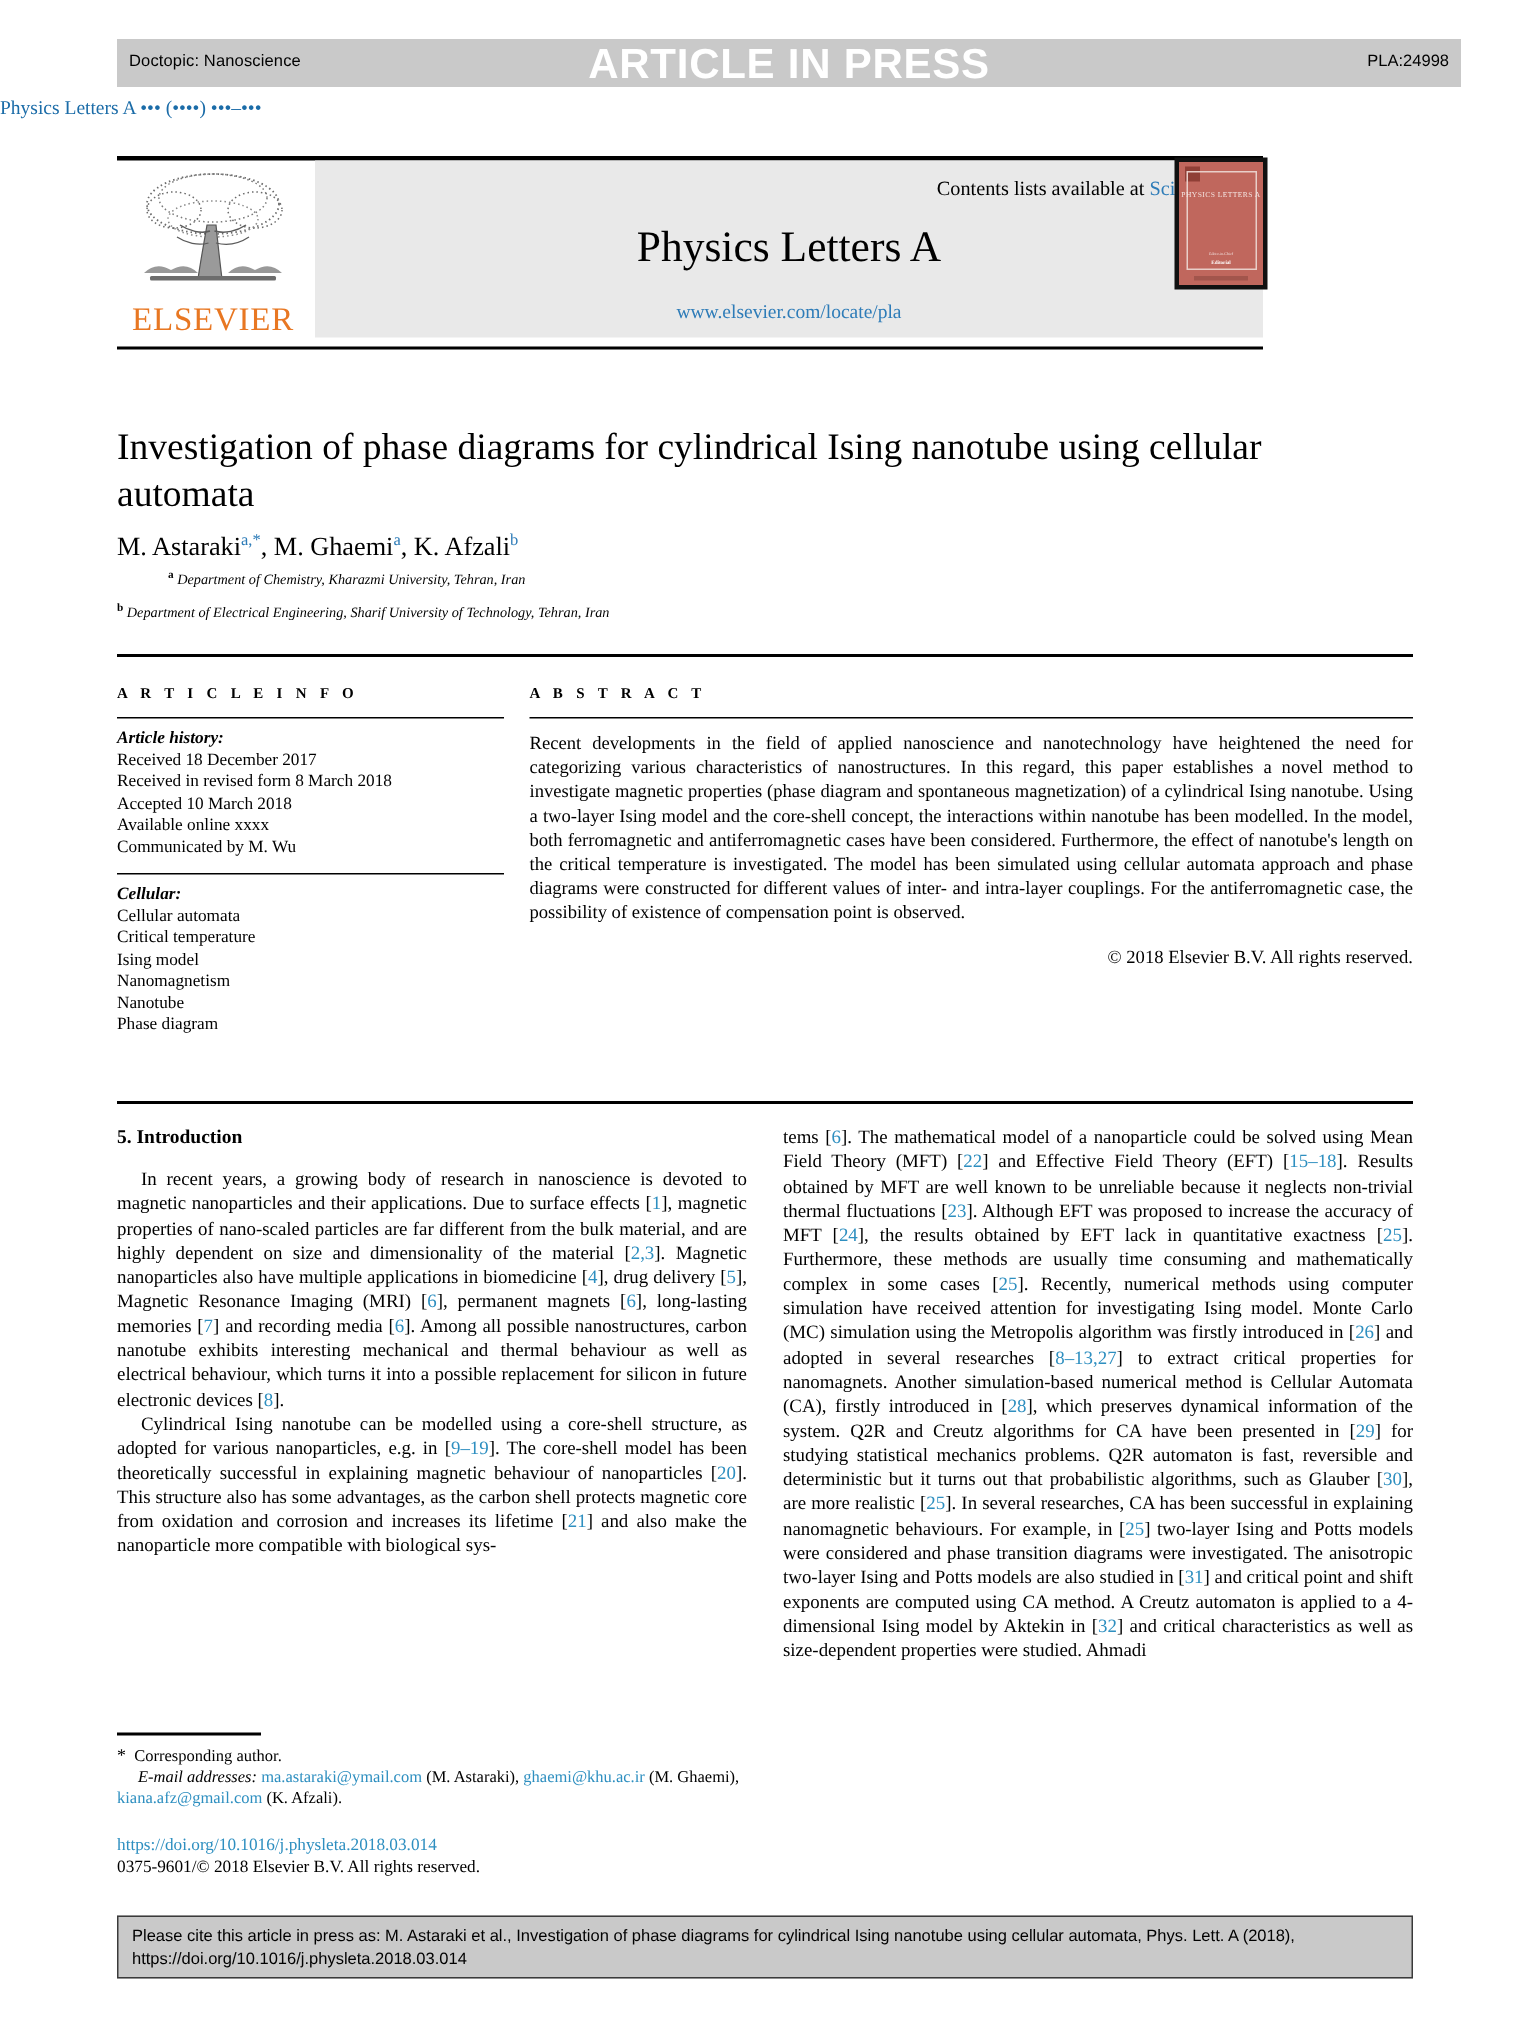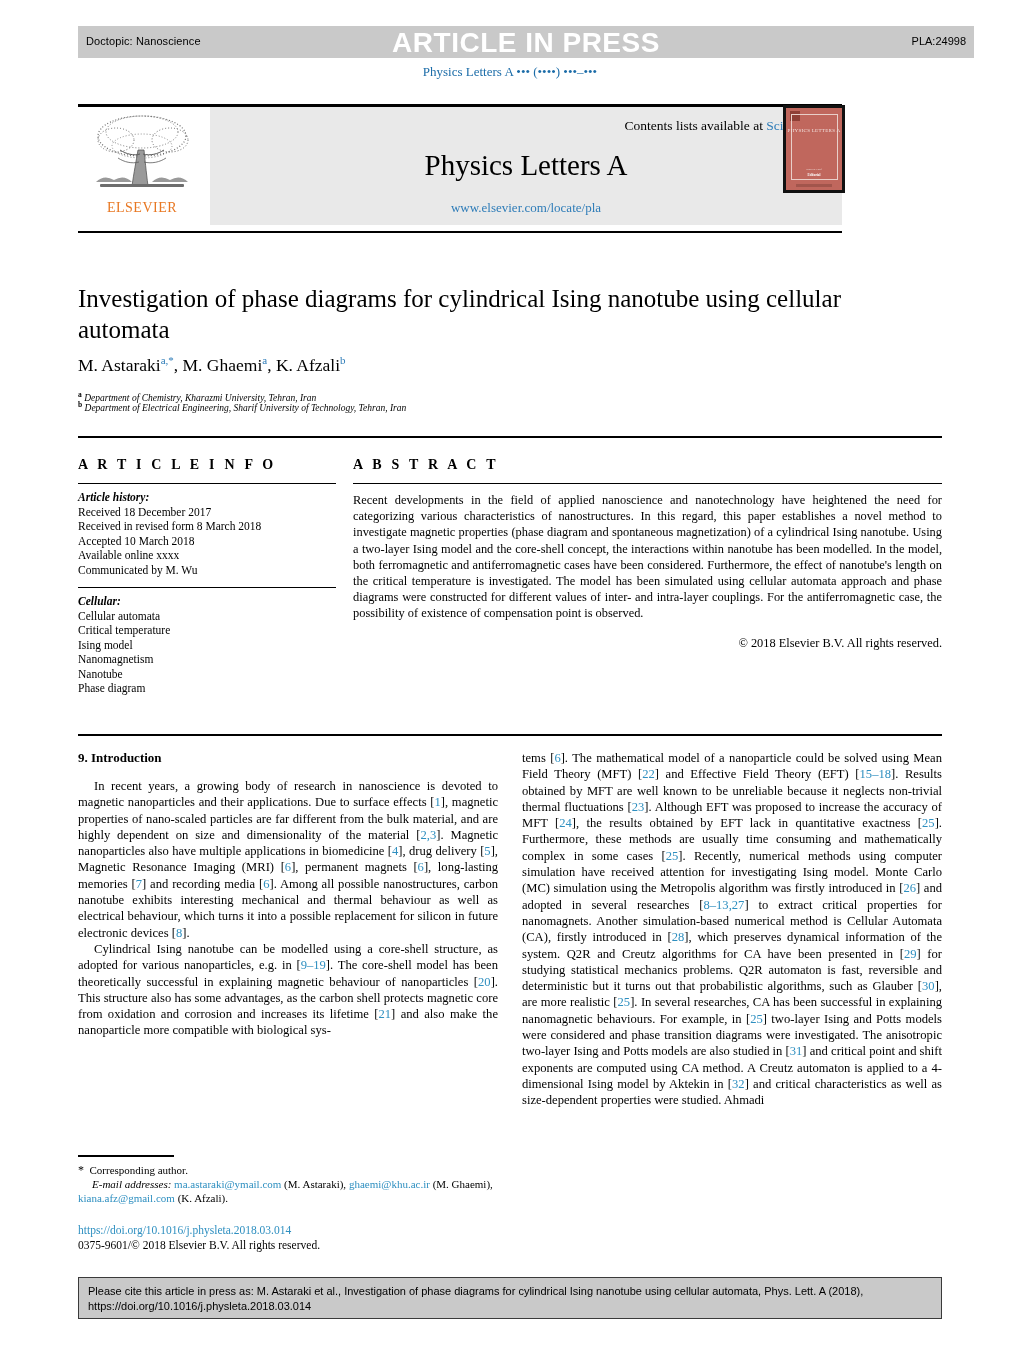--- a/index.html
+++ b/index.html
@@ -59,21 +59,21 @@
     font-family: "Liberation Sans", sans-serif;
     font-size: 11px;
     color: #000;
   }
 
   
   .runhead {
     position: absolute;
     left: 0; right: 0;
     top: 64px;
-    text-align: center;
+    text-align: left;
     font-family: "Liberation Serif", serif;
     font-size: 13px;
     color: #1b6ca8;
   }
 
   
   .masthead-rule {
     position: absolute;
     left: 78px;
     top: 104px;
@@ -103,21 +103,21 @@
     height: 88px;
     overflow: hidden;
   }
   .elsevier-word {
     position: absolute;
     left: 2px;
     top: 93px;
     width: 124px;
     text-align: center;
     font-family: "Liberation Serif", serif;
-    font-size: 14px;
+    font-size: 22px;
     letter-spacing: 0.5px;
     color: #e87722;
   }
   .journal-box {
     position: absolute;
     left: 132px;
     top: 0;
     width: 632px;
     height: 118px;
     background: #e9e9e9;
@@ -245,21 +245,21 @@
   .authors sup { color: #2e7cb8; font-size: 11px; }
   .affil {
     position: absolute;
     left: 78px;
     width: 790px;
     font-family: "Liberation Serif", serif;
     font-style: italic;
     font-size: 9.5px;
     color: #000;
   }
-  .affil-a { top: 390px; }
+  .affil-a { top: 378px; margin-left: 34px; }
   .affil-b { top: 400px; }
   .affil sup { font-style: normal; font-weight: bold; font-size: 7.5px; }
 
   .title-rule {
     position: absolute;
     left: 78px;
     top: 436px;
     width: 864px;
     height: 2px;
     background: #000;
@@ -273,21 +273,21 @@
     width: 258px;
   }
   .abscol {
     position: absolute;
     left: 353px;
     top: 457px;
     width: 589px;
   }
   .sec-head {
     font-family: "Liberation Serif", serif;
-    font-size: 14px;
+    font-size: 10px;
     font-weight: bold;
     letter-spacing: 3.2px;
     color: #000;
   }
   .hrule {
     margin-top: 10px;
     height: 1px;
     background: #000;
   }
   .info-block {
@@ -510,21 +510,21 @@
   <div class="abscol">
     <div class="sec-head">A B S T R A C T</div>
     <div class="hrule"></div>
     <div class="abs-body">Recent developments in the field of applied nanoscience and nanotechnology have heightened the need for categorizing various characteristics of nanostructures. In this regard, this paper establishes a novel method to investigate magnetic properties (phase diagram and spontaneous magnetization) of a cylindrical Ising nanotube. Using a two-layer Ising model and the core-shell concept, the interactions within nanotube has been modelled. In the model, both ferromagnetic and antiferromagnetic cases have been considered. Furthermore, the effect of nanotube's length on the critical temperature is investigated. The model has been simulated using cellular automata approach and phase diagrams were constructed for different values of inter- and intra-layer couplings. For the antiferromagnetic case, the possibility of existence of compensation point is observed.</div>
     <div class="abs-copy">© 2018 Elsevier B.V. All rights reserved.</div>
   </div>
 
   <div class="info-rule-bottom"></div>
 
   <div class="col-left">
-    <div class="h-sec">9. Introduction</div>
+    <div class="h-sec">5. Introduction</div>
     <p class="body">In recent years, a growing body of research in nanoscience is devoted to magnetic nanoparticles and their applications. Due to surface effects [<span class="cit">1</span>], magnetic properties of nano-scaled particles are far different from the bulk material, and are highly dependent on size and dimensionality of the material [<span class="cit">2,3</span>]. Magnetic nanoparticles also have multiple applications in biomedicine [<span class="cit">4</span>], drug delivery [<span class="cit">5</span>], Magnetic Resonance Imaging (MRI) [<span class="cit">6</span>], permanent magnets [<span class="cit">6</span>], long-lasting memories [<span class="cit">7</span>] and recording media [<span class="cit">6</span>]. Among all possible nanostructures, carbon nanotube exhibits interesting mechanical and thermal behaviour as well as electrical behaviour, which turns it into a possible replacement for silicon in future electronic devices [<span class="cit">8</span>].</p>
     <p class="body">Cylindrical Ising nanotube can be modelled using a core-shell structure, as adopted for various nanoparticles, e.g. in [<span class="cit">9–19</span>]. The core-shell model has been theoretically successful in explaining magnetic behaviour of nanoparticles [<span class="cit">20</span>]. This structure also has some advantages, as the carbon shell protects magnetic core from oxidation and corrosion and increases its lifetime [<span class="cit">21</span>] and also make the nanoparticle more compatible with biological sys-</p>
   </div>
 
   <div class="col-right">
     <p class="body noindent">tems [<span class="cit">6</span>]. The mathematical model of a nanoparticle could be solved using Mean Field Theory (MFT) [<span class="cit">22</span>] and Effective Field Theory (EFT) [<span class="cit">15–18</span>]. Results obtained by MFT are well known to be unreliable because it neglects non-trivial thermal fluctuations [<span class="cit">23</span>]. Although EFT was proposed to increase the accuracy of MFT [<span class="cit">24</span>], the results obtained by EFT lack in quantitative exactness [<span class="cit">25</span>]. Furthermore, these methods are usually time consuming and mathematically complex in some cases [<span class="cit">25</span>]. Recently, numerical methods using computer simulation have received attention for investigating Ising model. Monte Carlo (MC) simulation using the Metropolis algorithm was firstly introduced in [<span class="cit">26</span>] and adopted in several researches [<span class="cit">8–13,27</span>] to extract critical properties for nanomagnets. Another simulation-based numerical method is Cellular Automata (CA), firstly introduced in [<span class="cit">28</span>], which preserves dynamical information of the system. Q2R and Creutz algorithms for CA have been presented in [<span class="cit">29</span>] for studying statistical mechanics problems. Q2R automaton is fast, reversible and deterministic but it turns out that probabilistic algorithms, such as Glauber [<span class="cit">30</span>], are more realistic [<span class="cit">25</span>]. In several researches, CA has been successful in explaining nanomagnetic behaviours. For example, in [<span class="cit">25</span>] two-layer Ising and Potts models were considered and phase transition diagrams were investigated. The anisotropic two-layer Ising and Potts models are also studied in [<span class="cit">31</span>] and critical point and shift exponents are computed using CA method. A Creutz automaton is applied to a 4-dimensional Ising model by Aktekin in [<span class="cit">32</span>] and critical characteristics as well as size-dependent properties were studied. Ahmadi</p>
   </div>
 
   <div class="footnote">
     <div class="fn-rule"></div>

